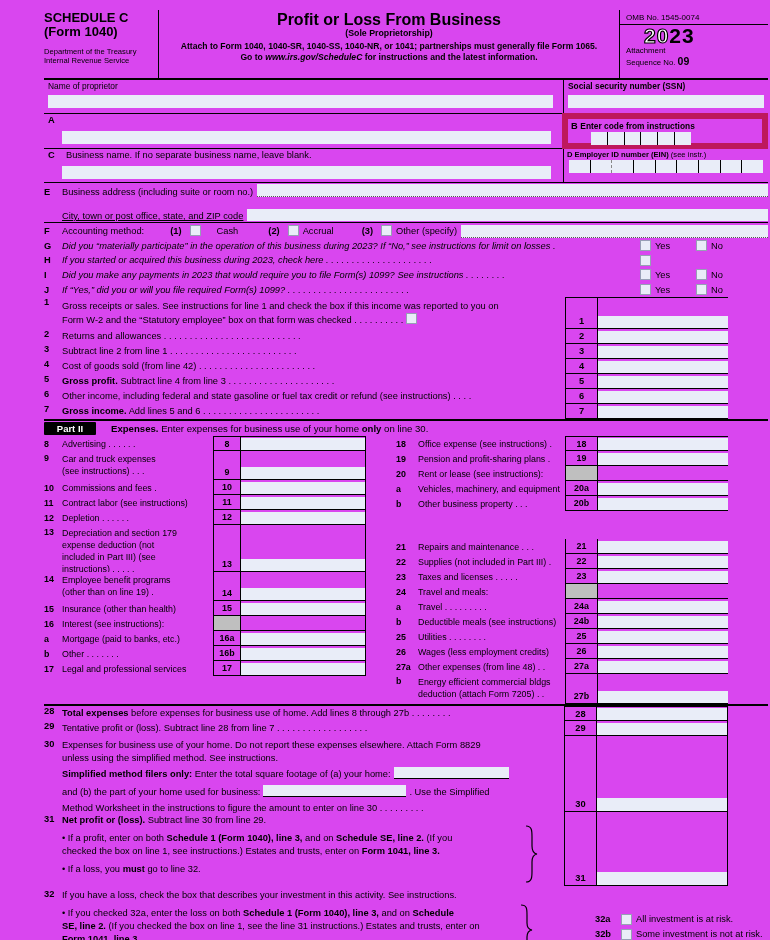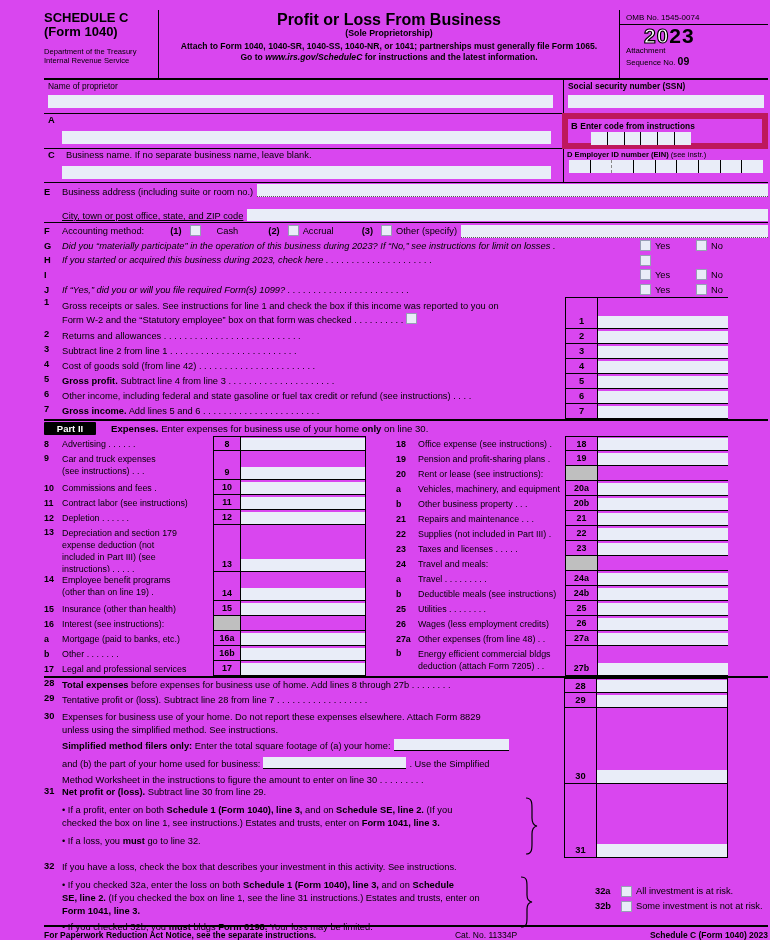--- a/index.html
+++ b/index.html
@@ -235,20 +235,21 @@
         <span>No</span>
     </div>
   </div>
   <div class="gij" style="height:14px;">
     <div class="gut">H</div>
     <div class="gij-text">If you started or acquired this business during 2023, check here  .  .  .  .  .  .  .  .  .  .  .  .  .  .  .  .  .  .  .  .  .</div>
     <span class="cb" style="position:absolute;left:596px;top:2px;"></span>
   </div>
   <div class="gij">
     <div class="gut">I</div>
+    <div class="gij-text">Did you make any payments in 2023 that would require you to file Form(s) 1099? See instructions  .  .  .  .  .  .  .  .</div>
     <div class="yesno">
       <span class="cb"></span>
         <span class="ysp">Yes</span>
       <span class="gap"></span>
       <span class="cb"></span>
         <span>No</span>
     </div>
   </div>
   <div class="gij">
     <div class="gut">J</div>
@@ -473,21 +474,21 @@
         </div>
         <div class="exp-row c" style="height: 15px;">
           <div class="gut">b</div>
           <div class="desc">Other business property  .  .  .</div>
           <div class="code2">20b</div>
           <div class="amt2">
             <div class="fill"></div>
           </div>
           <div class="sp"></div>
         </div>
-        <div class="exp-row c" style="height: 15px;">
+        <div class="exp-row c" style="height: 15px; margin-top: 28px;">
           <div class="gut">21</div>
           <div class="desc">Repairs and maintenance .  .  .</div>
           <div class="code2">21</div>
           <div class="amt2">
             <div class="fill"></div>
           </div>
           <div class="sp"></div>
         </div>
         <div class="exp-row c" style="height: 15px;">
           <div class="gut">22</div>

